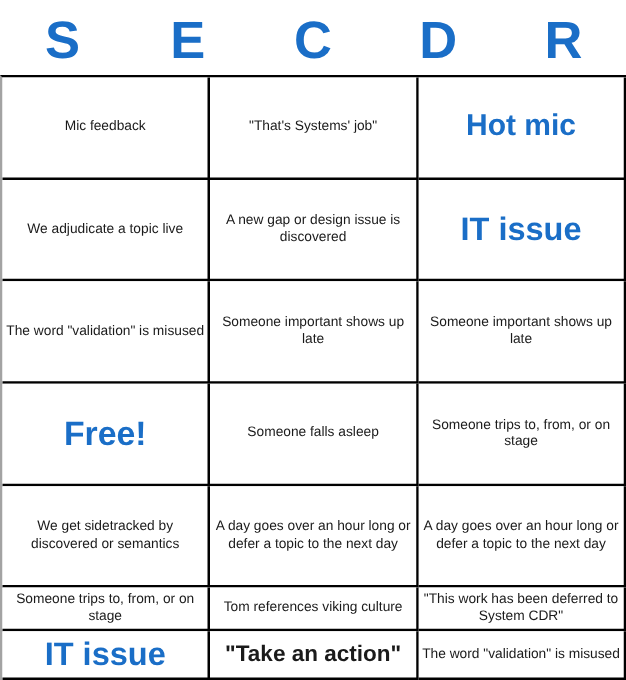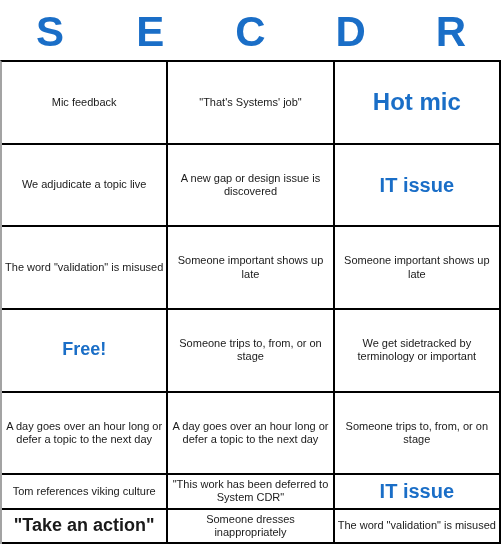--- a/index.html
+++ b/index.html
@@ -46,31 +46,31 @@
       justify-content: center;
       text-align: center;
       padding: 3px;
       font-size: 11px;
       color: #1a1a1a;
       line-height: 1.2;
       background: #fff;
       cursor: pointer;
     }
     .bingo-cell.large-text {
-      font-size: 20px;
+      font-size: 26px;
       font-weight: bold;
       color: #1a6ec7;
     }
     .bingo-cell.hot-mic {
       font-size: 24px;
       font-weight: bold;
       color: #1a6ec7;
     }
     .bingo-cell.free {
-      font-size: 18px;
+      font-size: 27px;
       font-weight: bold;
       color: #1a6ec7;
     }
     .bingo-cell.take-action {
       font-size: 18px;
       font-weight: bold;
       color: #1a1a1a;
     }
   </style>
 </head>
@@ -91,27 +91,27 @@
     <div class="bingo-cell hot-mic">Hot mic</div>
     <div class="bingo-cell">We adjudicate a topic live</div>
 
     <div class="bingo-cell">A new gap or design issue is discovered</div>
     <div class="bingo-cell large-text">IT issue</div>
     <div class="bingo-cell">The word "validation" is misused</div>
 
     <div class="bingo-cell">Someone important shows up late</div>
     <div class="bingo-cell">Someone important shows up late</div>
     <div class="bingo-cell free">Free!</div>
+    <div class="bingo-cell">Someone falls asleep</div>
     <div class="bingo-cell">Someone trips to, from, or on stage</div>
 
-    <div class="bingo-cell">We get sidetracked by terminology or important</div>
+    <div class="bingo-cell">We get sidetracked by discovered or semantics</div>
     <div class="bingo-cell">A day goes over an hour long or defer a topic to the next day</div>
     <div class="bingo-cell">A day goes over an hour long or defer a topic to the next day</div>
     <div class="bingo-cell">Someone trips to, from, or on stage</div>
     <div class="bingo-cell">Tom references viking culture</div>
 
     <div class="bingo-cell">"This work has been deferred to System CDR"</div>
     <div class="bingo-cell large-text">IT issue</div>
     <div class="bingo-cell take-action">"Take an action"</div>
-    <div class="bingo-cell">Someone dresses inappropriately</div>
     <div class="bingo-cell">The word "validation" is misused</div>
   </div>
 </div>
 
 </body></html>

